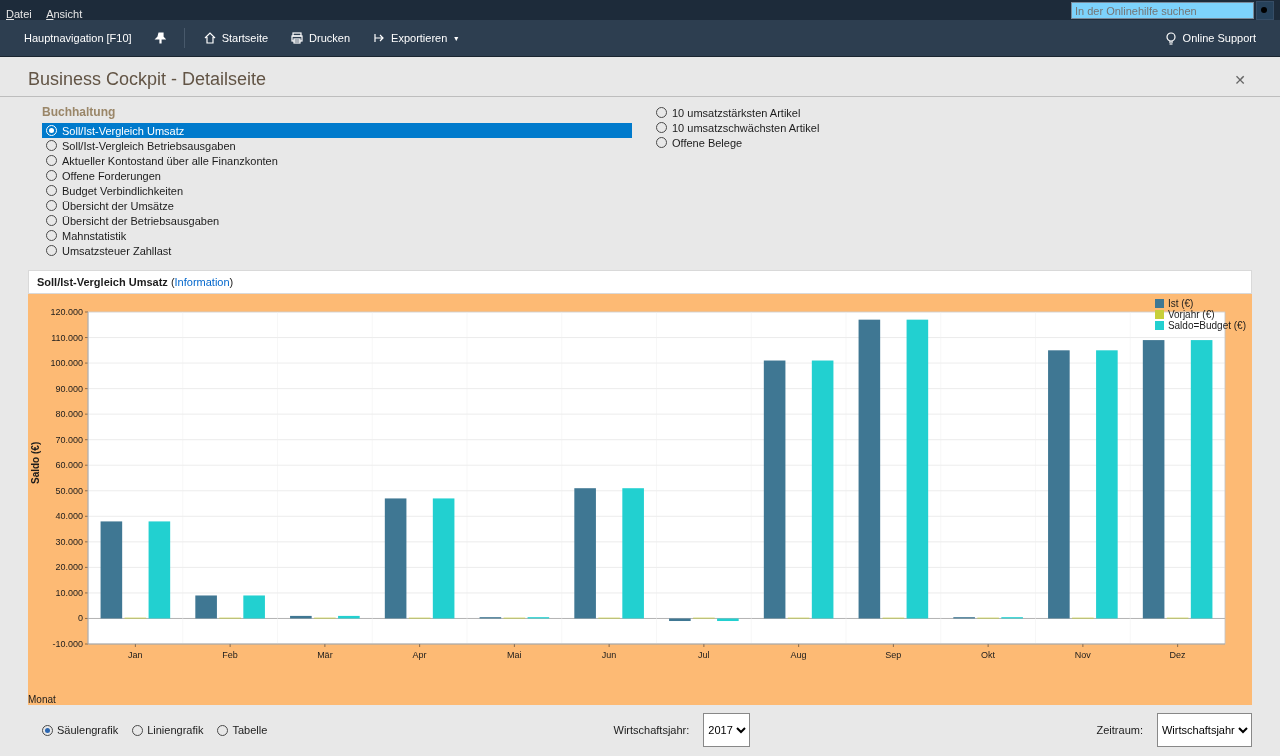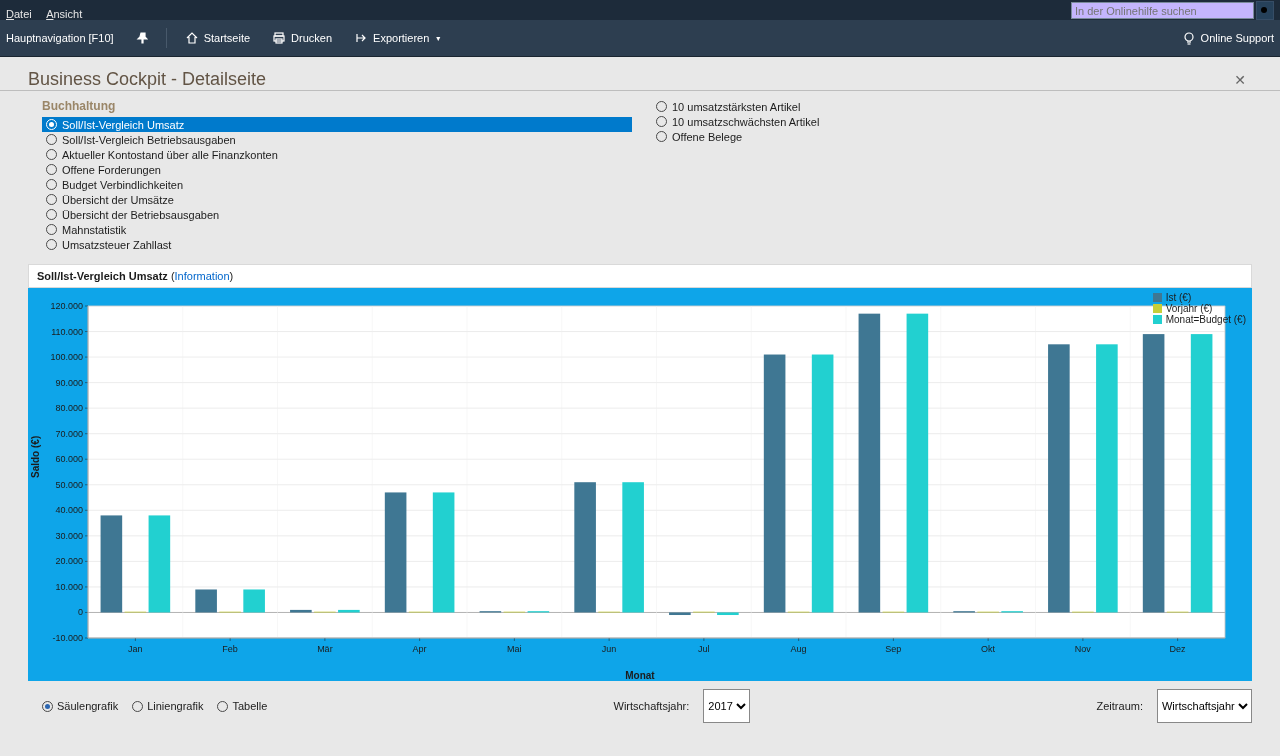--- a/index.html
+++ b/index.html
@@ -1,57 +1,57 @@
 <!DOCTYPE html>
 <html><head>
 <meta charset="utf-8">
 <style>
 html,body{margin:0;padding:0;font-family:"Segoe UI",Tahoma,sans-serif;font-size:11px;background:#e8e8e8;color:#1c1c1c;width:1280px;height:756px;overflow:hidden}
 
 .menubar{height:20px;background:#1d2b3a;color:#e6e6e6;display:flex;align-items:flex-end;justify-content:space-between;padding:0 6px}
 .menubar .left span{margin-right:12px;cursor:default}
 .menubar .left span u{text-decoration:underline}
 .search-wrap{display:flex;align-items:center}
-.search-wrap input{width:175px;height:15px;border:1px solid #7a8b9b;font-size:11px;padding:0 3px;background:#c4b5fd;color:#666}
+.search-wrap input{width:175px;height:15px;border:1px solid #7a8b9b;font-size:11px;padding:0 3px;background:#7dd3fc;color:#666}
 .search-wrap .srch-btn{width:16px;height:17px;background:#26415a;color:#fff;display:flex;align-items:center;justify-content:center;margin-left:2px;border:1px solid #364d66;cursor:pointer}
 
-.toolbar{height:36px;background:#2d3e50;color:#fff;display:flex;align-items:center;justify-content:space-between;padding:0 2px;border-bottom:1px solid #1a2530}
+.toolbar{height:36px;background:#2d3e50;color:#fff;display:flex;align-items:center;justify-content:space-between;padding:0 20px;border-bottom:1px solid #1a2530}
 .toolbar .tl-left{display:flex;align-items:center;gap:14px}
 .toolbar .tbtn{display:flex;align-items:center;gap:5px;cursor:pointer;padding:4px 4px}
 .toolbar svg{stroke:#fff;fill:none;stroke-width:1.2}
 .tbtn .caret{font-size:8px;margin-left:2px}
 .pin-icon svg{fill:#fff}
 
-.page-title-area{padding:12px 28px 0 28px;display:flex;align-items:center;justify-content:space-between;border-bottom:1px solid #bdbdbd}
+.page-title-area{padding:12px 28px 6px 28px;display:flex;align-items:center;justify-content:space-between;border-bottom:1px solid #bdbdbd}
 .page-title-area .pt{font-size:18px;color:#625445}
 .close-x{font-size:14px;color:#666;cursor:pointer;padding:2px 6px}
 
 .panels{display:flex;padding:8px 28px 0 42px;gap:20px}
 .panel{flex:0 0 590px}
 .panel h4{margin:0 0 4px 0;font-size:12px;font-weight:bold;color:#9a8668}
 .opt-list{display:flex;flex-direction:column}
 .opt{display:flex;align-items:center;height:15px;padding:0 4px;cursor:pointer;gap:5px}
 .opt .radio{width:9px;height:9px;border:1px solid #4a4a4a;border-radius:50%;display:flex;align-items:center;justify-content:center;flex:none}
 .opt .radio.sel::after{content:"";width:5px;height:5px;border-radius:50%;background:#fff}
 .opt.selected{background:#007acc;color:#fff}
 .opt.selected .radio{border-color:#fff}
 .opt:not(.selected) .radio.sel::after{background:#2c2c2c}
 
 .chart-section{margin:12px 28px 0 28px}
 .chart-title-bar{background:#fff;border:1px solid #d9d9d9;padding:5px 8px;font-size:11px}
 .chart-title-bar b{font-weight:bold}
 .chart-title-bar a{color:#0066cc;text-decoration:none}
-.chart-box{background:#0ea5e9;position:relative}
+.chart-box{background:#fdba74;position:relative}
 .legend{position:absolute;right:6px;top:4px;font-size:10px;text-align:left}
 .legend div{display:flex;align-items:center;gap:4px;line-height:11px}
 .legend .sw{width:9px;height:9px}
 
 .plot{width:1205px;height:380px;display:block;margin-left:0}
 .ylabel{position:absolute;left:2px;top:190px;transform:rotate(-90deg);transform-origin:left top;font-size:10px;font-weight:bold}
-.xlabel{text-align:center;font-size:10px;font-weight:bold;margin-top:2px}
+.xlabel{text-align:left;font-size:10px;font-weight:normal;margin-top:20px}
 
 .footer{display:flex;align-items:center;justify-content:space-between;padding:8px 28px 0 42px}
 .footer .grp{display:flex;align-items:center;gap:14px}
 .footer .radio-ctl{display:flex;align-items:center;gap:4px;cursor:pointer}
 .footer .radio{width:9px;height:9px;border:1px solid #4a4a4a;border-radius:50%;display:flex;align-items:center;justify-content:center}
 .footer .radio.sel::after{content:"";width:5px;height:5px;border-radius:50%;background:#2c66b0}
 .footer select{font-size:11px;height:34px;border:1px solid #888;background:#fff}
 </style>
 </head>
 <body>
@@ -191,21 +191,21 @@
         <div>
           <span class="sw" style="background: rgb(63, 119, 147);"></span>
           <span>Ist (€)</span>
         </div>
         <div>
           <span class="sw" style="background: rgb(199, 207, 58);"></span>
           <span>Vorjahr (€)</span>
         </div>
         <div>
           <span class="sw" style="background: rgb(34, 208, 208);"></span>
-          <span>Monat=Budget (€)</span>
+          <span>Saldo=Budget (€)</span>
         </div>
       </div>
     <svg class="plot" id="plot" viewBox="0 0 1205 380">
         <rect x="60" y="18" width="1137" height="332" fill="#ffffff" stroke="#c4c4c4" stroke-width="0.5"></rect>
         <line x1="60" y1="350" x2="1197" y2="350" stroke="#d8d8d8" stroke-width="0.5"></line>
         <text x="55" y="353" text-anchor="end" font-size="9" fill="#1c1c1c">-10.000</text>
         <line x1="57" y1="350" x2="60" y2="350" stroke="#1c1c1c" stroke-width="0.5"></line>
         <line x1="60" y1="324.46153846153845" x2="1197" y2="324.46153846153845" stroke="#d8d8d8" stroke-width="0.5"></line>
         <text x="55" y="327.46153846153845" text-anchor="end" font-size="9" fill="#1c1c1c">0</text>
         <line x1="57" y1="324.46153846153845" x2="60" y2="324.46153846153845" stroke="#1c1c1c" stroke-width="0.5"></line>

